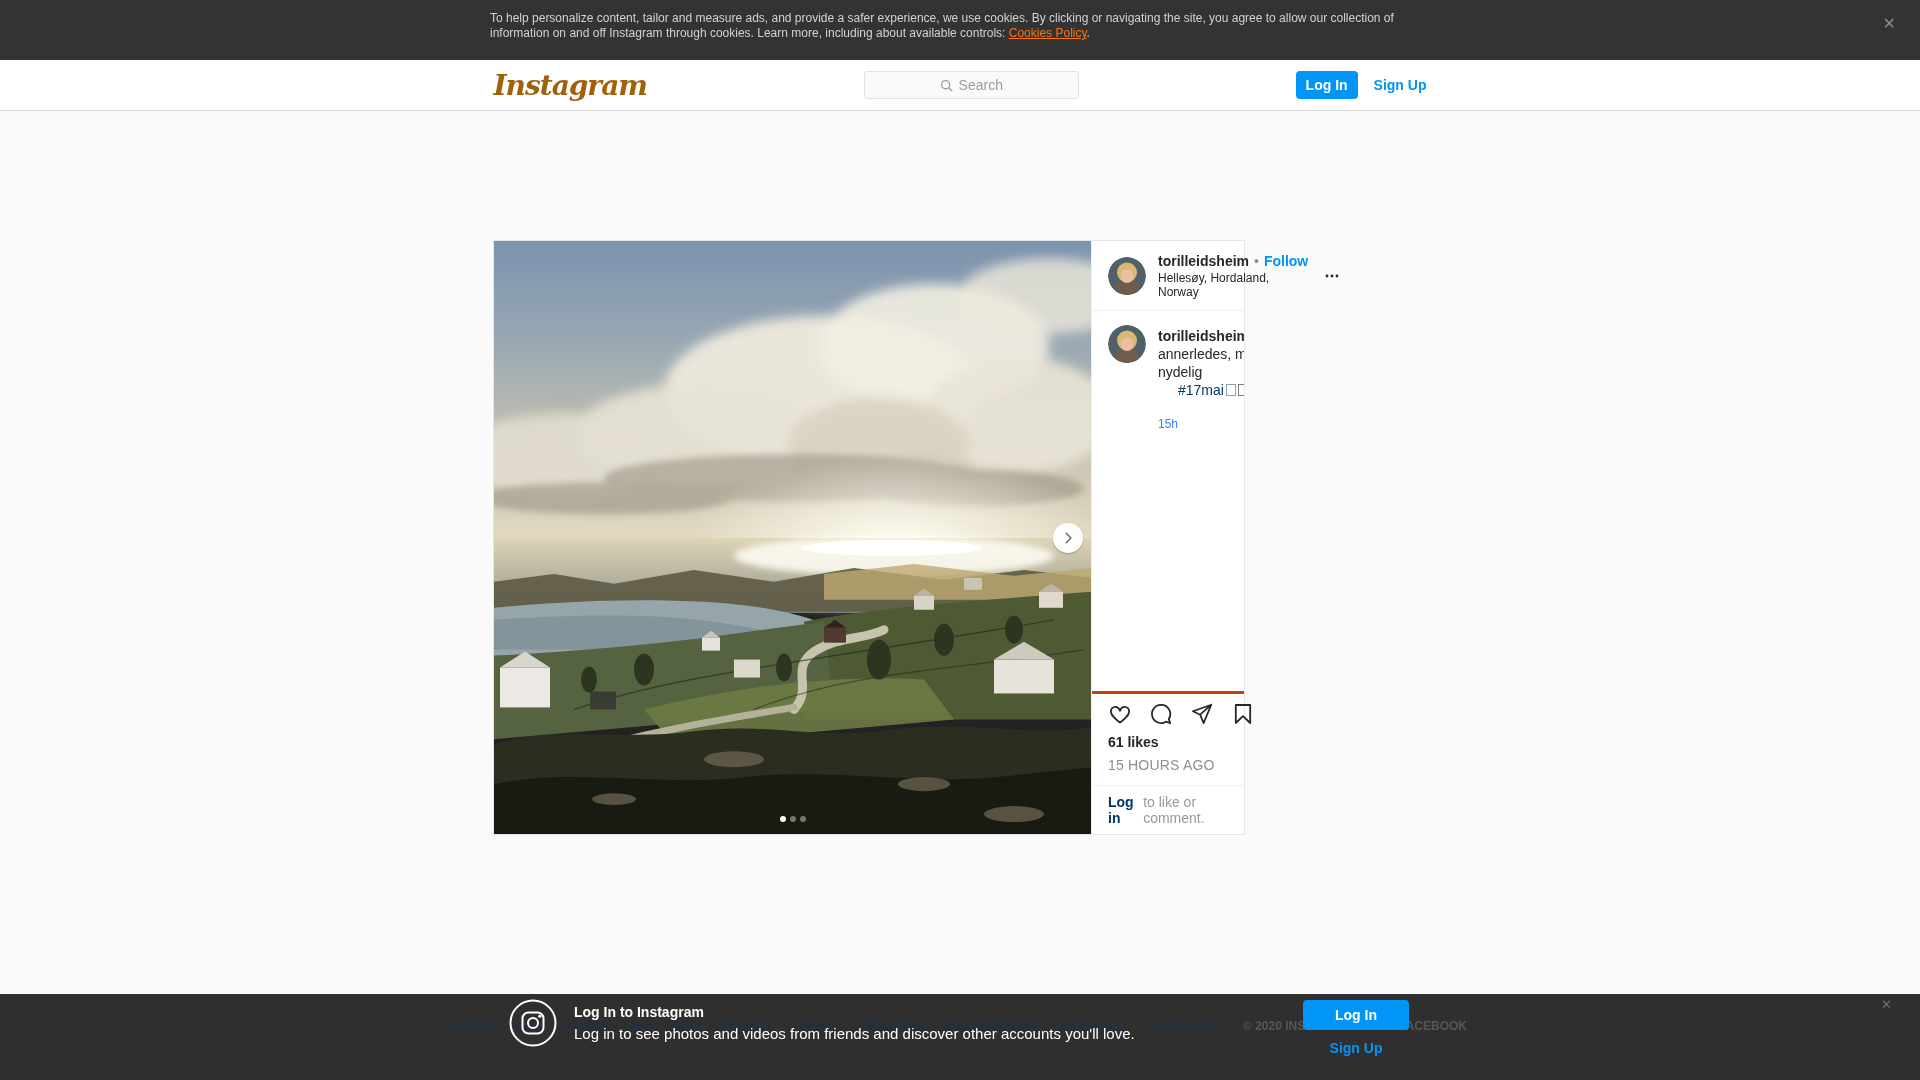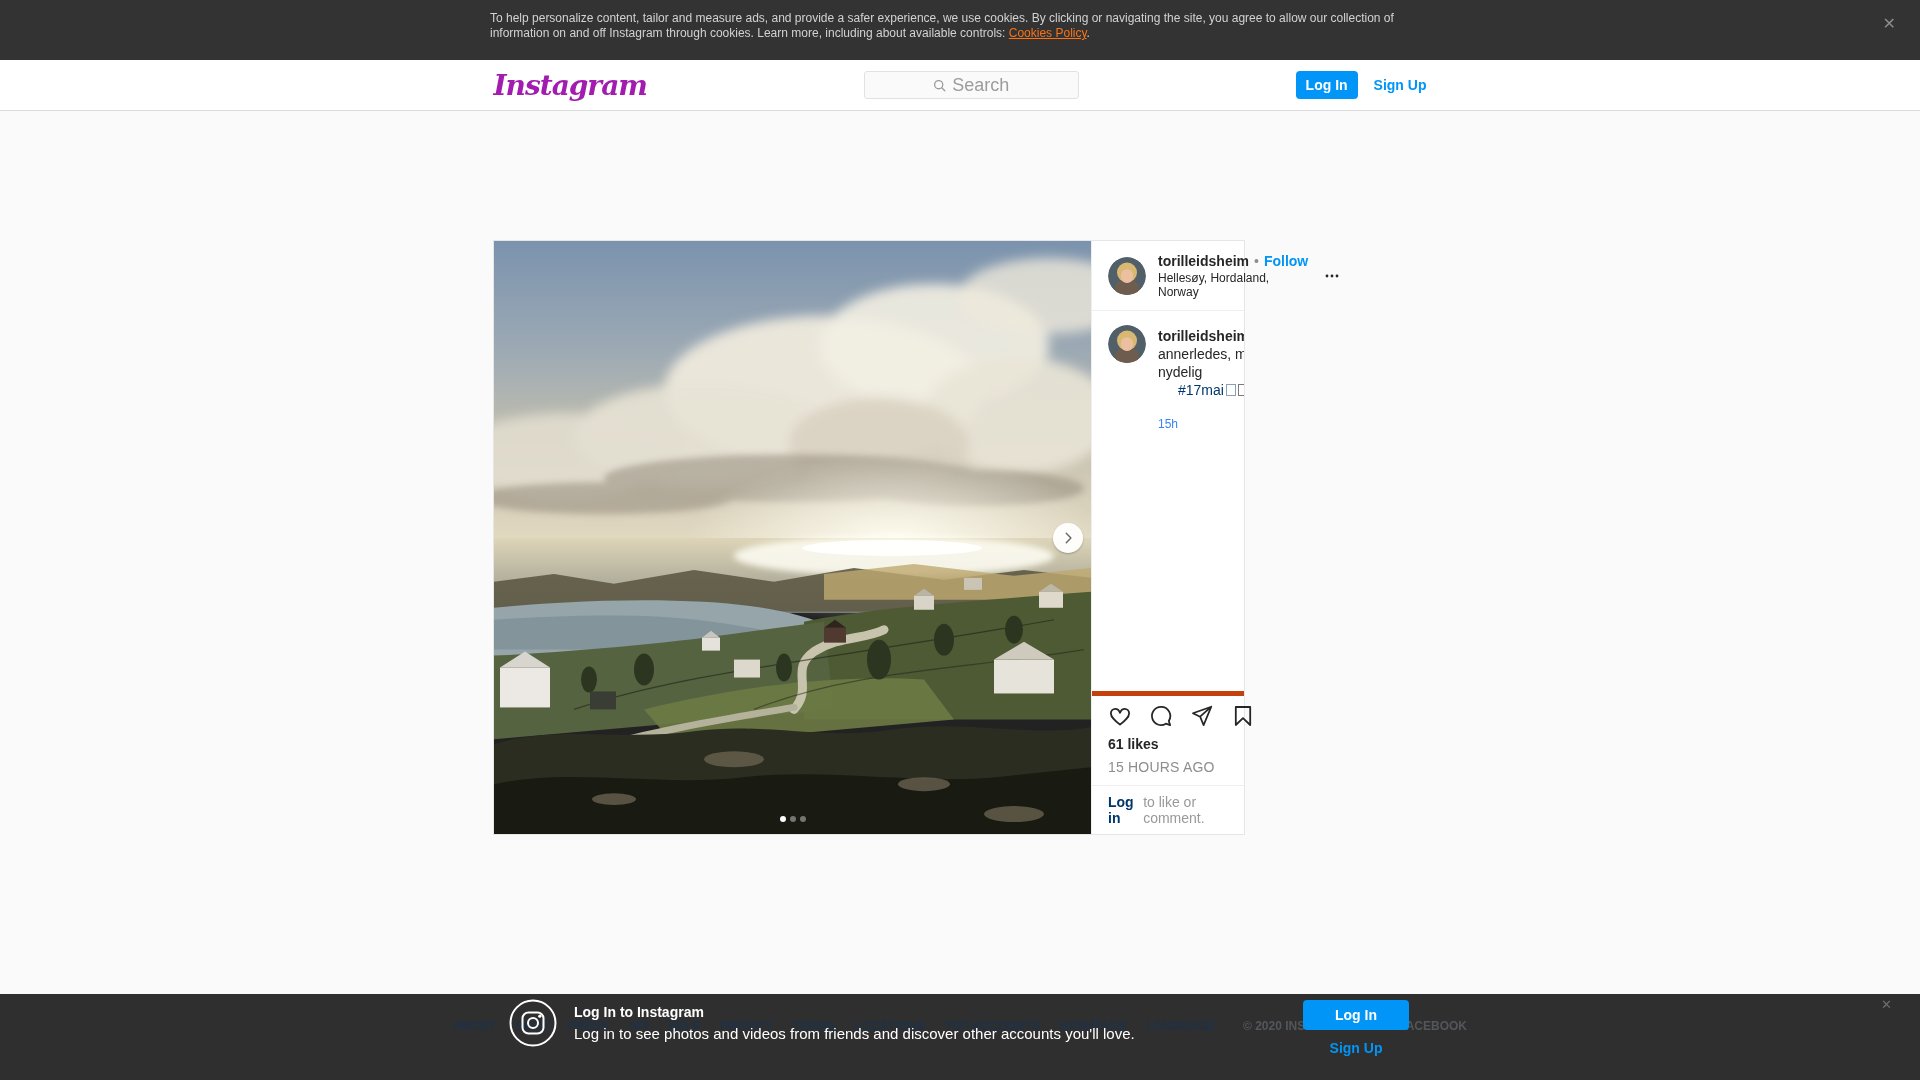--- a/index.html
+++ b/index.html
@@ -13,24 +13,24 @@
   .cookie-link { text-decoration:underline; color:#f97316; cursor:pointer; }
   .cookie-close { position:absolute; top:13px; right:18px; background:none; border:0;
                   color:#8c8c8c; font-size:16px; cursor:pointer; font-family:inherit; }
 
   
   .site-header { position:absolute; top:60px; left:0; width:100%; height:51px; background:#fff;
                  border-bottom:1px solid #dbdbdb; }
   .header-inner { width:933px; height:100%; margin:0 auto; display:flex; align-items:center;
                   justify-content:space-between; }
   .logo { font-family:"DejaVu Serif", serif; font-style:italic; font-weight:600; font-size:28px;
-          color:#a21caf; cursor:pointer; letter-spacing:-1px; }
+          color:#a16207; cursor:pointer; letter-spacing:-1px; }
   .search-box { display:flex; align-items:center; justify-content:center; gap:6px; width:215px; height:28px;
                 background:#fafafa; border:1px solid #e2e2e2; border-radius:3px; color:#9c9c9c;
-                font-size:18px; cursor:text; }
+                font-size:14px; cursor:text; }
   .auth { display:flex; align-items:center; gap:16px; }
   .btn-blue { background:#0095f6; color:#fff; font-weight:700; font-size:14px; border:0; border-radius:4px;
               padding:6px 10px; cursor:pointer; font-family:inherit; }
   .signup { color:#0095f6; font-weight:600; font-size:14px; cursor:pointer; }
 
   
   .post-card { position:absolute; top:240px; left:493px; width:752px; height:595px; background:#fff;
                border:1px solid #e6e6e6; display:flex; }
   .media { position:relative; width:597px; height:100%; flex:none; background:#222; overflow:hidden; }
   .photo { position:absolute; inset:0; width:100%; height:100%; display:block; }
@@ -57,21 +57,21 @@
   .comments { position:absolute; top:70px; left:0; right:0; bottom:143px; padding:14px 16px; overflow:hidden; }
   .comment-row { display:flex; gap:12px; }
   .comment-body { font-size:14px; line-height:18px; color:#262626; padding-top:2px; }
   .cap-user { font-weight:700; margin-right:4px; cursor:pointer; }
   .hashtag { color:#00376b; cursor:pointer;margin-left:20px; }
   .tofu { display:inline-block; width:10px; height:12px; border:1px solid #8aa0b8; vertical-align:-1px;
           margin-left:2px; }
   .tofu:last-child { border-color:#7a7a7a; }
   .time-short { margin-top:16px; font-size:12px; color:#3b82f6; }
 
-  .actions { position:absolute; left:0; right:0; bottom:49px; height:94px; border-top:5px solid #c2410c;
+  .actions { position:absolute; left:0; right:0; bottom:49px; height:94px; border-top:3px solid #c2410c;
              padding:8px 16px; }
   .icon-row { display:flex; align-items:center; gap:17px; }
   .icon-btn { background:none; border:0; padding:0; cursor:pointer; display:flex; }
   .save-btn { margin-left:auto; }
   .likes { font-size:14px; font-weight:700; color:#262626; margin-top:8px; cursor:pointer; }
   .post-time { font-size:14px; color:#8e8e8e; margin-top:7px; letter-spacing:0.2px; }
 
   .login-row { position:absolute; left:0; right:0; bottom:0; height:49px; border-top:1px solid #efefef;
                display:flex; align-items:center; padding:0 16px; font-size:14px; color:#999; }
   .login-link { color:#00376b; font-weight:600; margin-right:5px; cursor:pointer; }

